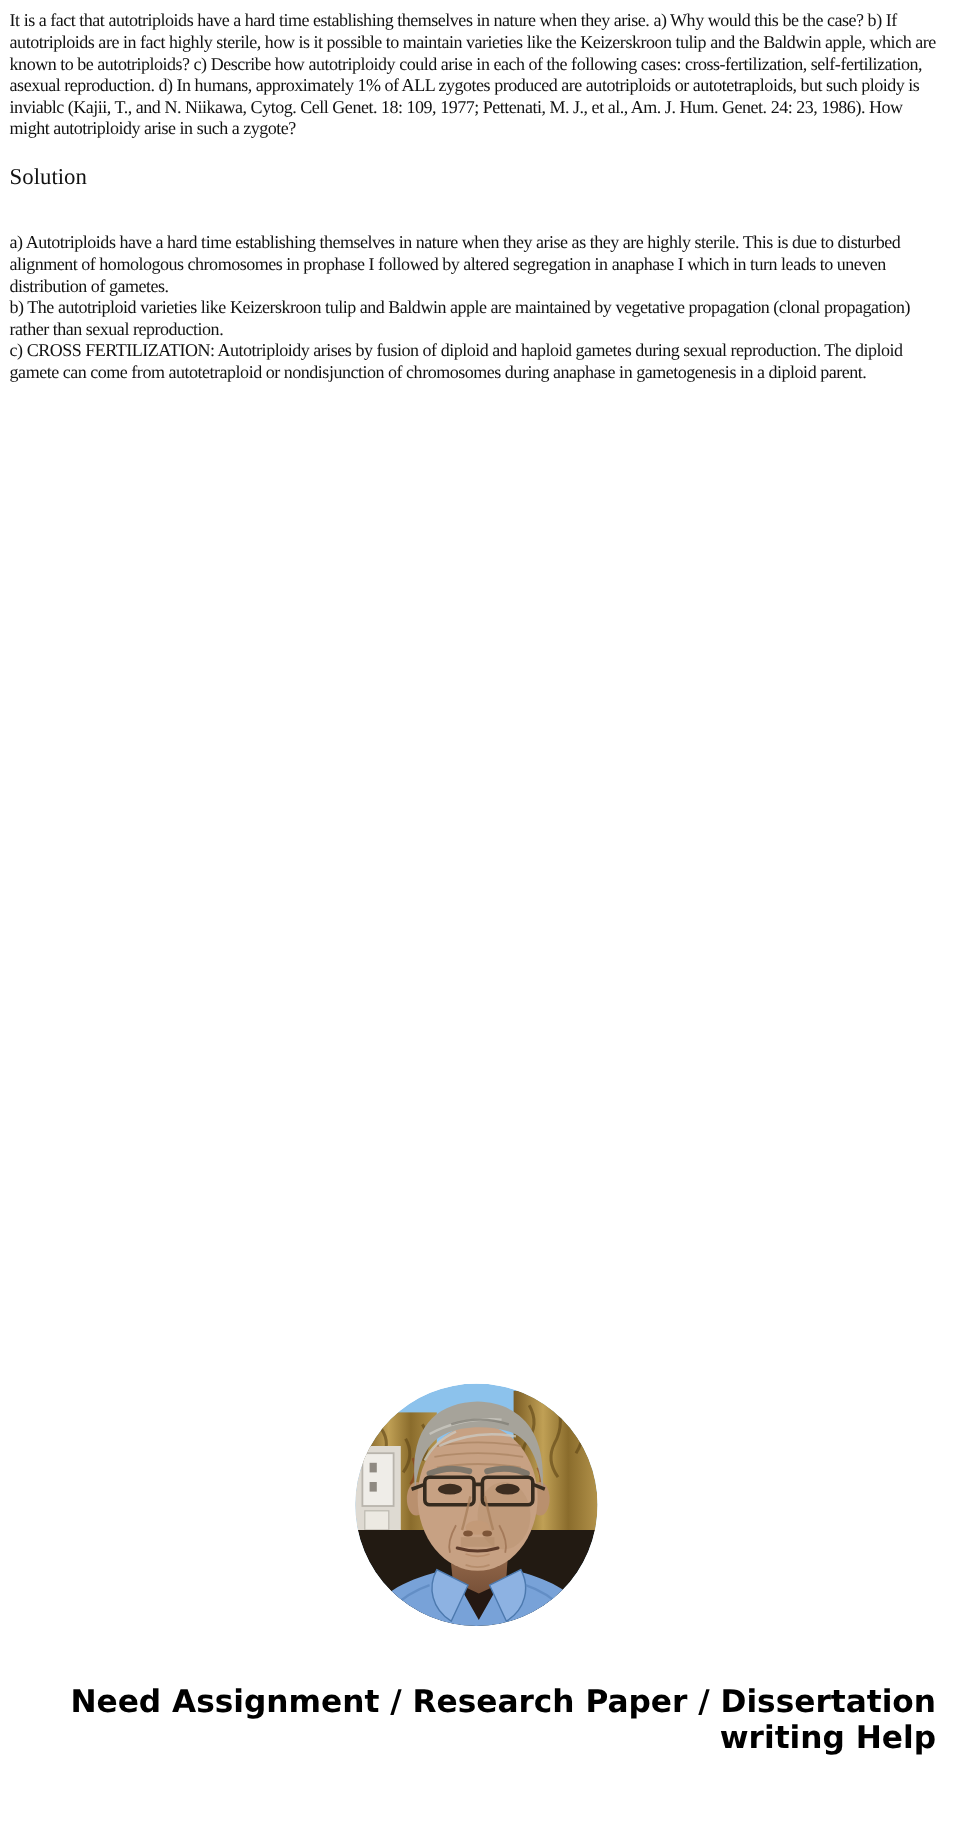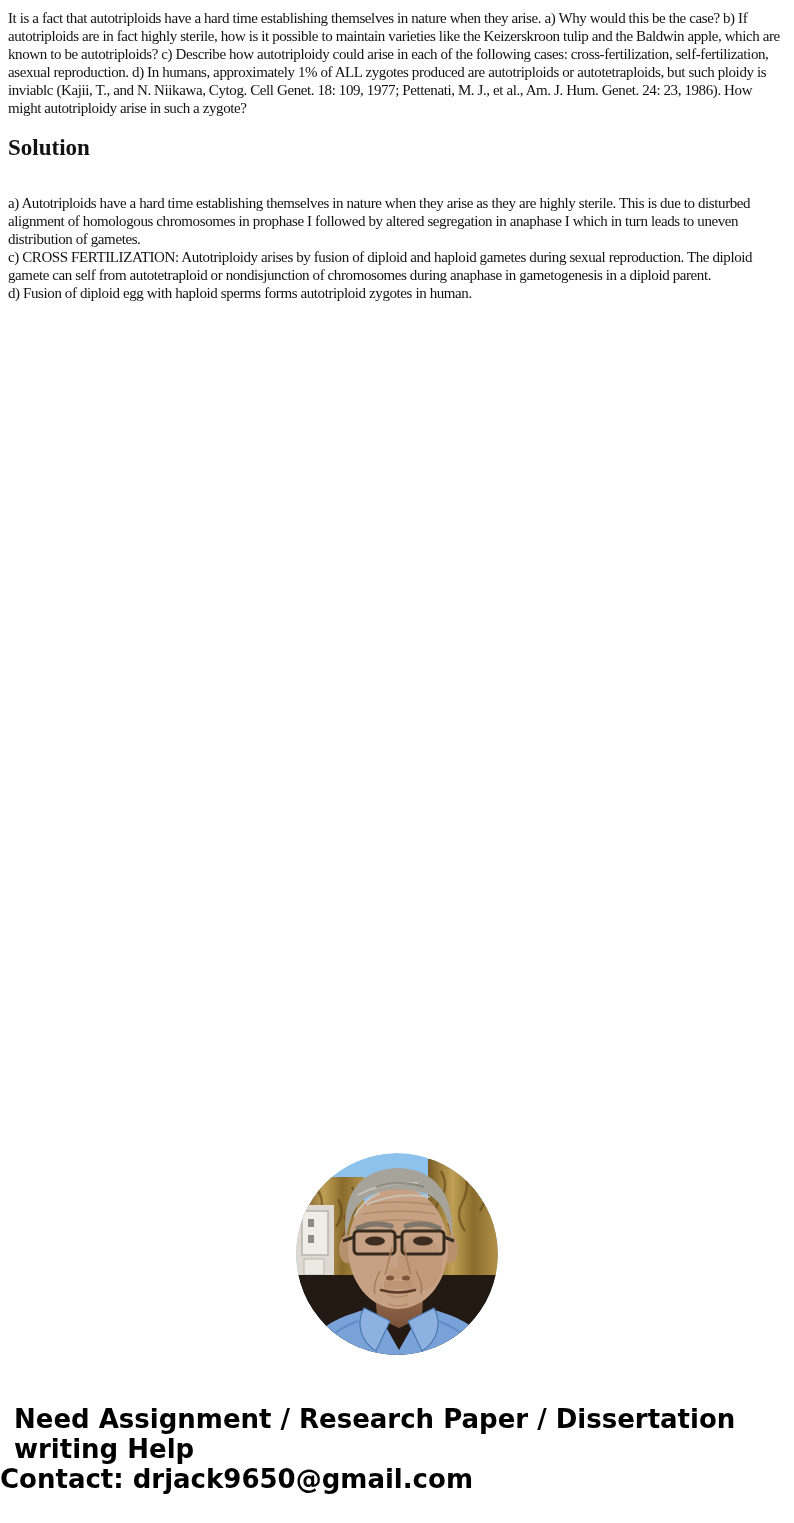--- a/index.html
+++ b/index.html
@@ -16,22 +16,22 @@
     top: 0; left: 0; right: 0;
     padding: 9px 8px 0 8px;
   }
   .question {
     font-size: 15px;
     line-height: 18px;
     letter-spacing: -0.4px;
     margin: 0;
   }
   .solution-heading {
-    font-size: 23px;
-    font-weight: bold;
+    font-size: 19px;
+    font-weight: normal;
     margin: 21px 0 0 0;
     line-height: 20px;
   }
   .solution-body {
     margin-top: 36px;
     font-size: 15px;
     line-height: 18px;
     letter-spacing: -0.4px;
   }
   .solution-body .sol-par { margin: 0; }
@@ -43,42 +43,42 @@
     height: 202px;
     border-radius: 50%;
     overflow: hidden;
   }
   .avatar-wrap svg { display: block; }
   .footer {
     position: absolute;
     top: 1404px;
     left: 0;
     width: 794px;
-    text-align: left;
+    text-align: right;
     font-family: "DejaVu Sans", sans-serif;
     font-weight: bold;
     font-size: 26px;
     line-height: 30px;
     color: #000000;
   }
   .footer .footer-line1 { max-width: 766px; margin: 0 auto; }
   .footer .footer-line2 { margin: 0 auto; }
 </style>
 </head>
 <body>
 
 <div class="content">
   <p class="question">It is a fact that autotriploids have a hard time establishing themselves in nature when they arise. a) Why would this be the case? b) If autotriploids are in fact highly sterile, how is it possible to maintain varieties like the Keizerskroon tulip and the Baldwin apple, which are known to be autotriploids? c) Describe how autotriploidy could arise in each of the following cases: cross-fertilization, self-fertilization, asexual reproduction. d) In humans, approximately 1% of ALL zygotes produced are autotriploids or autotetraploids, but such ploidy is inviablc (Kajii, T., and N. Niikawa, Cytog. Cell Genet. 18: 109, 1977; Pettenati, M. J., et al., Am. J. Hum. Genet. 24: 23, 1986). How might autotriploidy arise in such a zygote?</p>
 
   <h2 class="solution-heading">Solution</h2>
 
   <div class="solution-body">
     <p class="sol-par">a) Autotriploids have a hard time establishing themselves in nature when they arise as they are highly sterile. This is due to disturbed alignment of homologous chromosomes in prophase I followed by altered segregation in anaphase I which in turn leads to uneven distribution of gametes.</p>
-    <p class="sol-par">c) CROSS FERTILIZATION: Autotriploidy arises by fusion of diploid and haploid gametes during sexual reproduction. The diploid gamete can self from autotetraploid or nondisjunction of chromosomes during anaphase in gametogenesis in a diploid parent.</p>
-    <p class="sol-par">d) Fusion of diploid egg with haploid sperms forms autotriploid zygotes in human.</p>
+    <p class="sol-par">b) The autotriploid varieties like Keizerskroon tulip and Baldwin apple are maintained by vegetative propagation (clonal propagation) rather than sexual reproduction.</p>
+    <p class="sol-par">c) CROSS FERTILIZATION: Autotriploidy arises by fusion of diploid and haploid gametes during sexual reproduction. The diploid gamete can come from autotetraploid or nondisjunction of chromosomes during anaphase in gametogenesis in a diploid parent.</p>
   </div>
 </div>
 
 <div class="avatar-wrap">
   <svg width="202" height="202" viewBox="0 0 202 202">
     <defs>
       <clipPath id="circ">
           <circle cx="101" cy="101" r="101"></circle>
         </clipPath>
       <linearGradient id="curtain" x1="0" y1="0" x2="1" y2="0">
@@ -158,14 +158,13 @@
       <path d="M86,167 L103,197 L120,167 L103,175 Z" fill="#241812"></path>
       <path d="M68,155 L94,168 L80,198 C64,188 60,170 68,155 Z" fill="#8db2e2" stroke="#4c79ae" stroke-width="1.2"></path>
       <path d="M138,155 L112,168 L126,198 C142,188 146,170 138,155 Z" fill="#8db2e2" stroke="#4c79ae" stroke-width="1.2"></path>
       <path d="M30,188 Q44,174 62,168 M174,188 Q160,174 142,168" stroke="#5a86be" stroke-width="2" fill="none" opacity="0.7"></path>
     </g>
   </svg>
 </div>
 
 <div class="footer">
   <div class="footer-line1">Need Assignment / Research Paper / Dissertation writing Help</div>
-  <div class="footer-line2">Contact: drjack9650@gmail.com</div>
 </div>
 
 </body></html>

